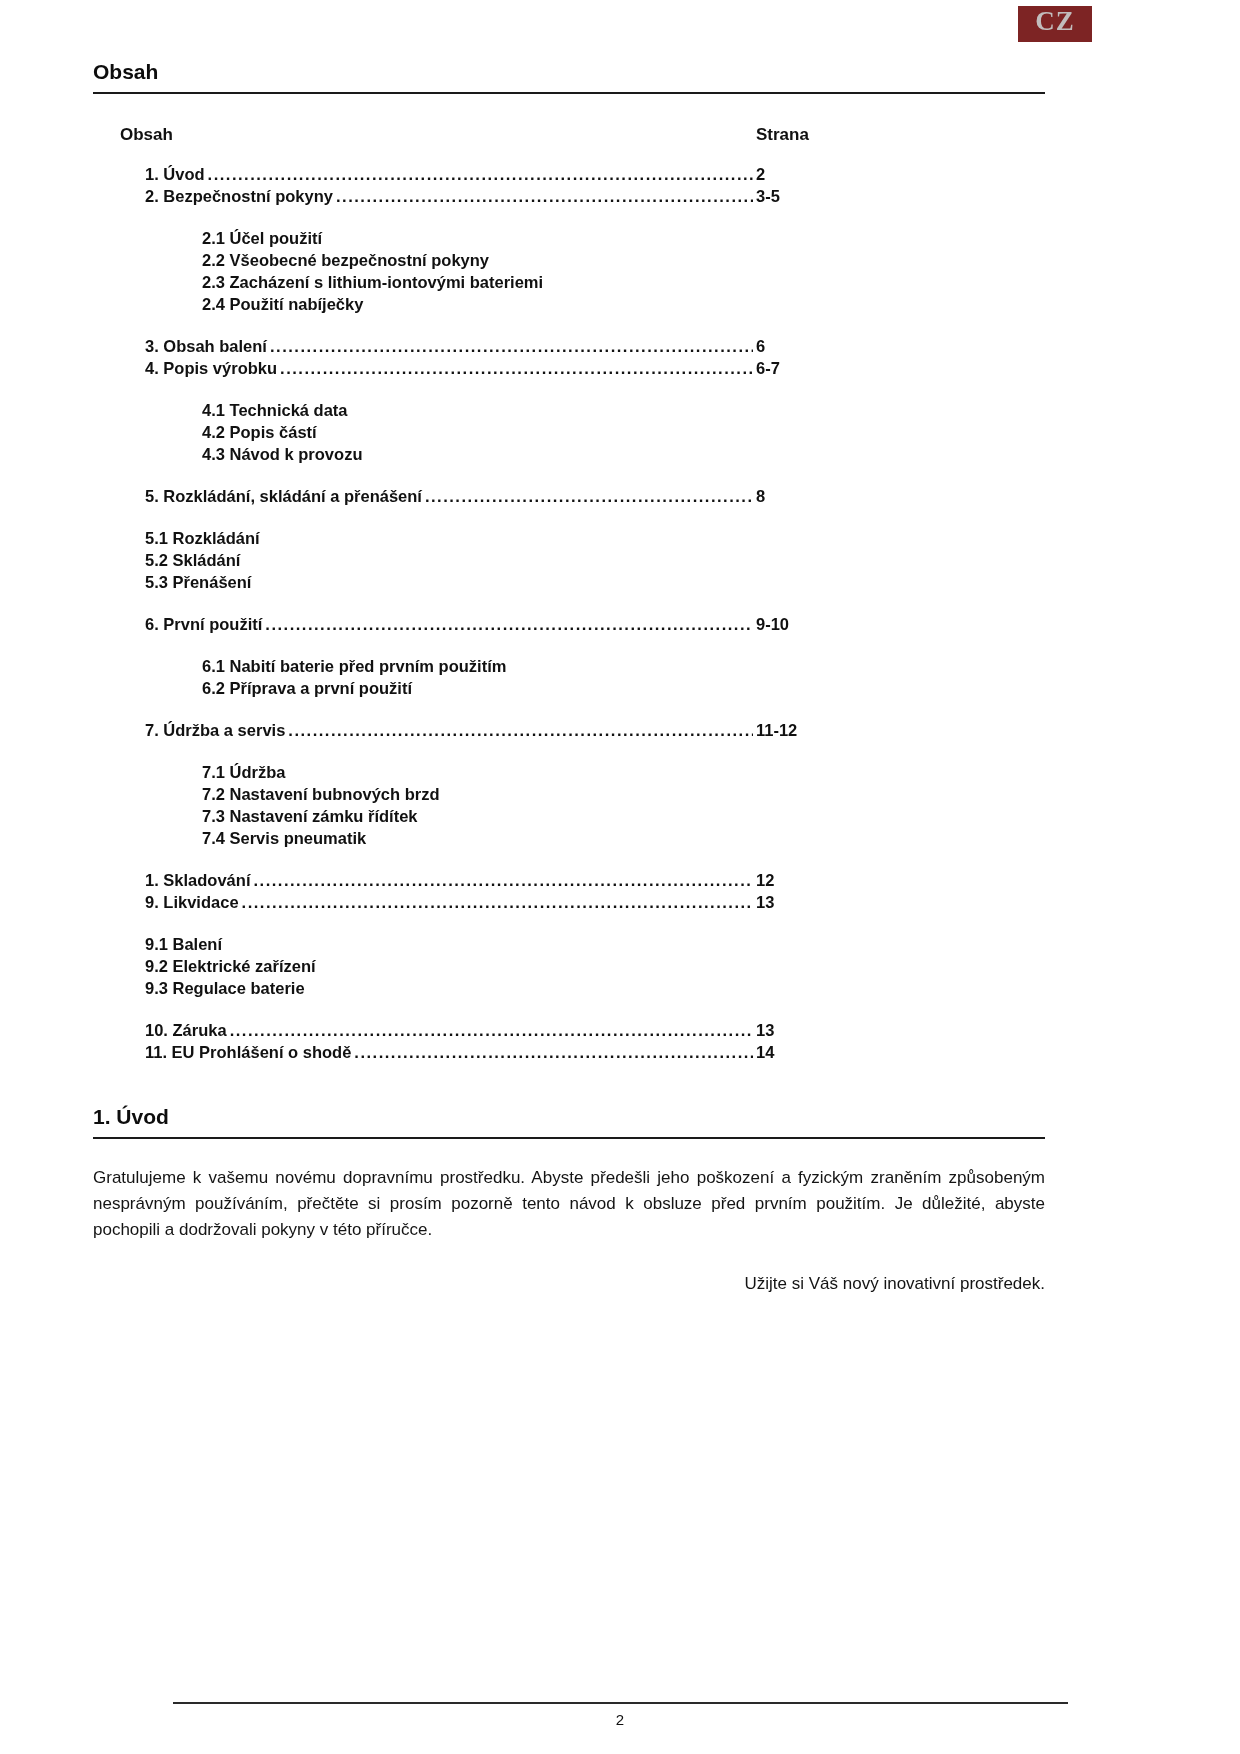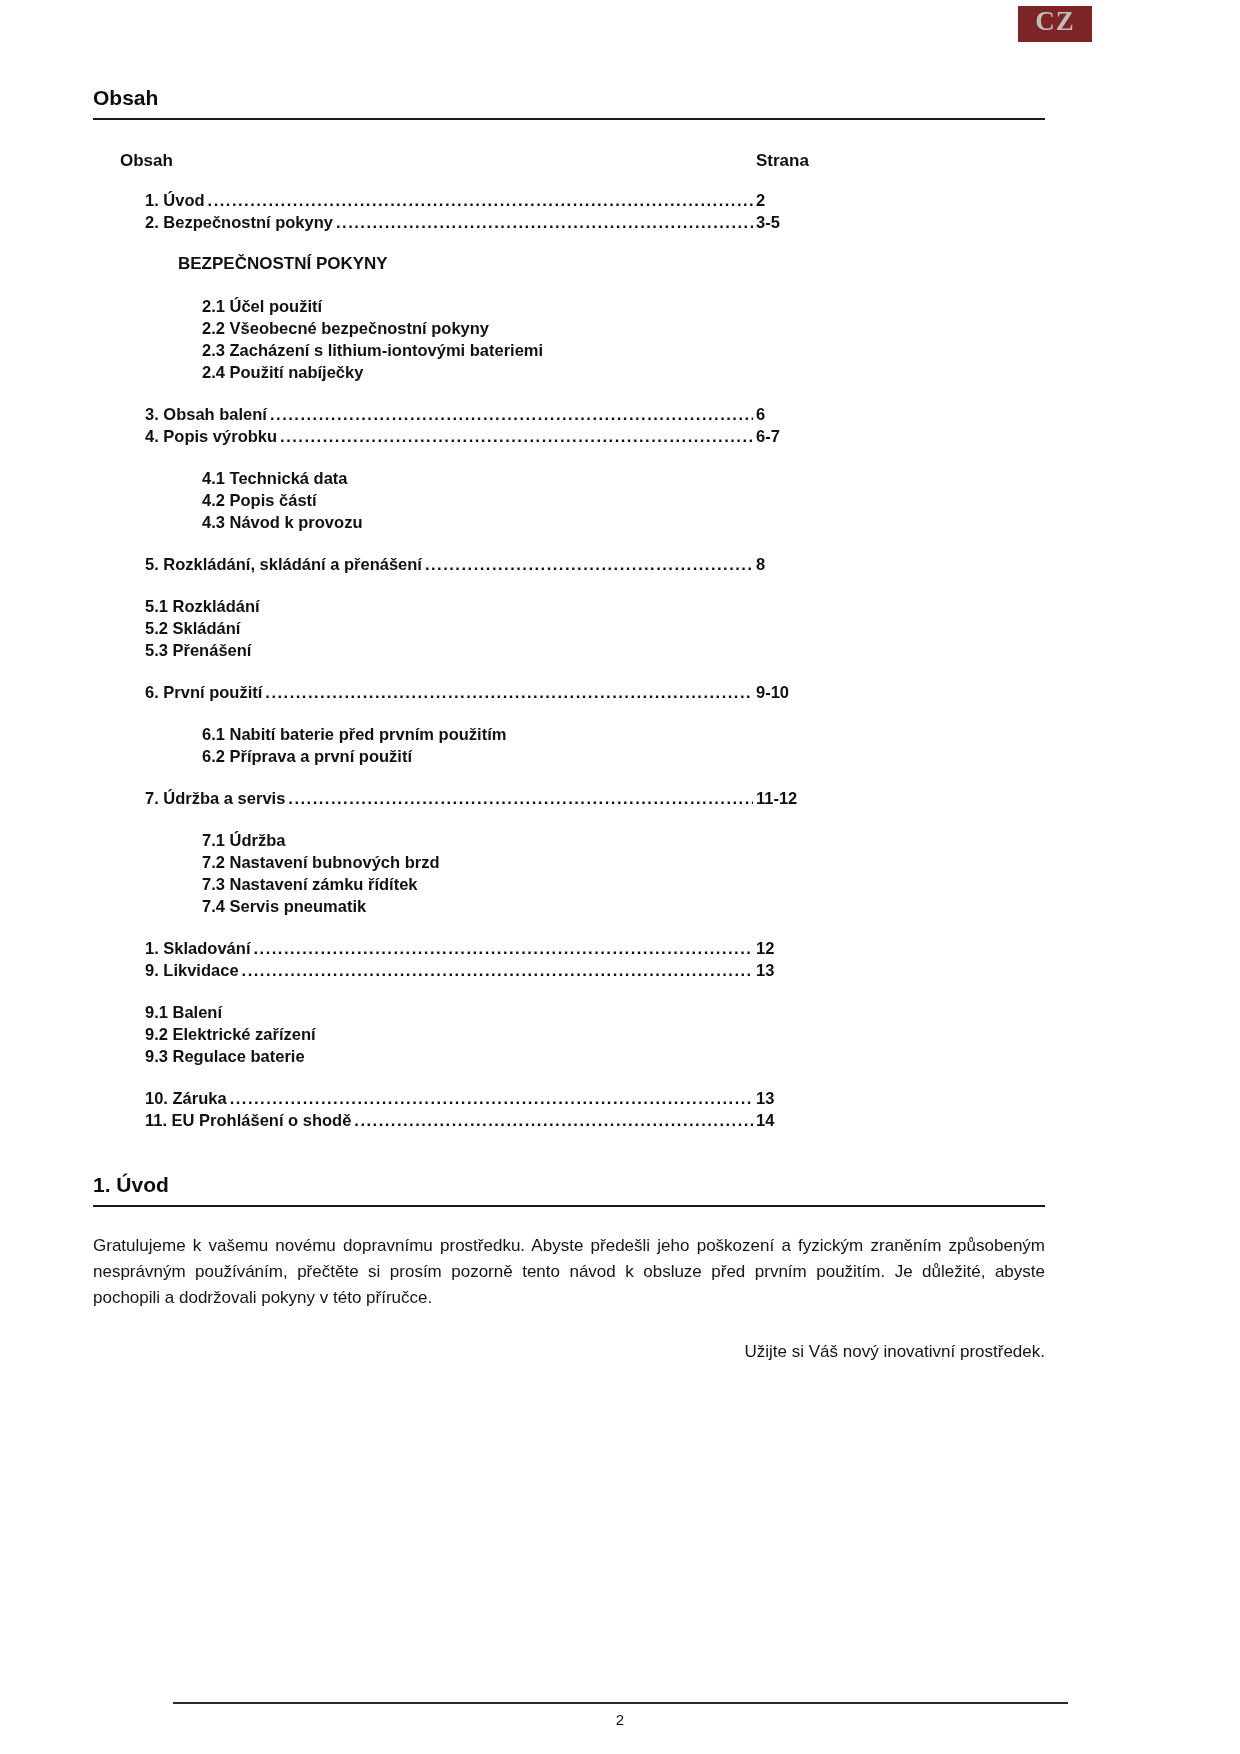--- a/index.html
+++ b/index.html
@@ -22,21 +22,21 @@
     background: #7d2424;
     color: #c2bdbd;
     display: flex;
     align-items: flex-start;
     justify-content: center;
     font-family: "Liberation Serif", serif;
     font-weight: bold;
     font-size: 27px;
     letter-spacing: 1px;
   }
-  .content { padding: 86px 195px 0 93px; }
+  .content { padding: 60px 195px 0 93px; }
   .section-heading {
     font-size: 21px;
     font-weight: bold;
     color: #0d0d0d;
     border-bottom: 2px solid #1a1a1a;
     padding-bottom: 8px;
   }
   .toc {
     margin: 30px 0 0 27px;
     width: 688px;
@@ -123,23 +123,20 @@
           <div class="toc-row bold">
             <span class="toc-label">1. Úvod</span>
             <span class="toc-dots"></span>
             <span class="toc-page">2</span>
           </div>
           <div class="toc-row bold">
             <span class="toc-label">2. Bezpečnostní pokyny</span>
             <span class="toc-dots"></span>
             <span class="toc-page">3-5</span>
           </div>
-          <div class="toc-row bold gap indent-1">
-            <span class="toc-label">BEZPEČNOSTNÍ POKYNY</span>
-          </div>
           <div class="toc-row gap indent-2">
             <span class="toc-label">2.1 Účel použití</span>
           </div>
           <div class="toc-row indent-2">
             <span class="toc-label">2.2 Všeobecné bezpečnostní pokyny</span>
           </div>
           <div class="toc-row indent-2">
             <span class="toc-label">2.3 Zacházení s lithium-iontovými bateriemi</span>
           </div>
           <div class="toc-row indent-2">

